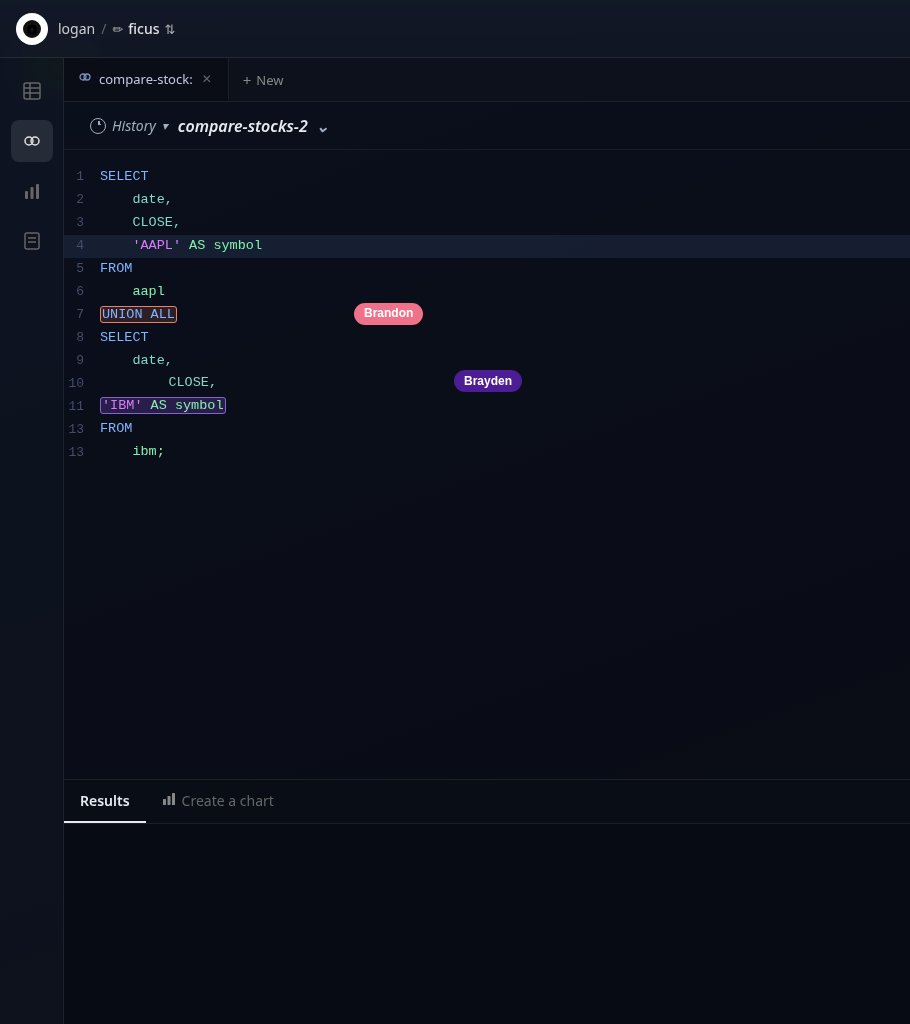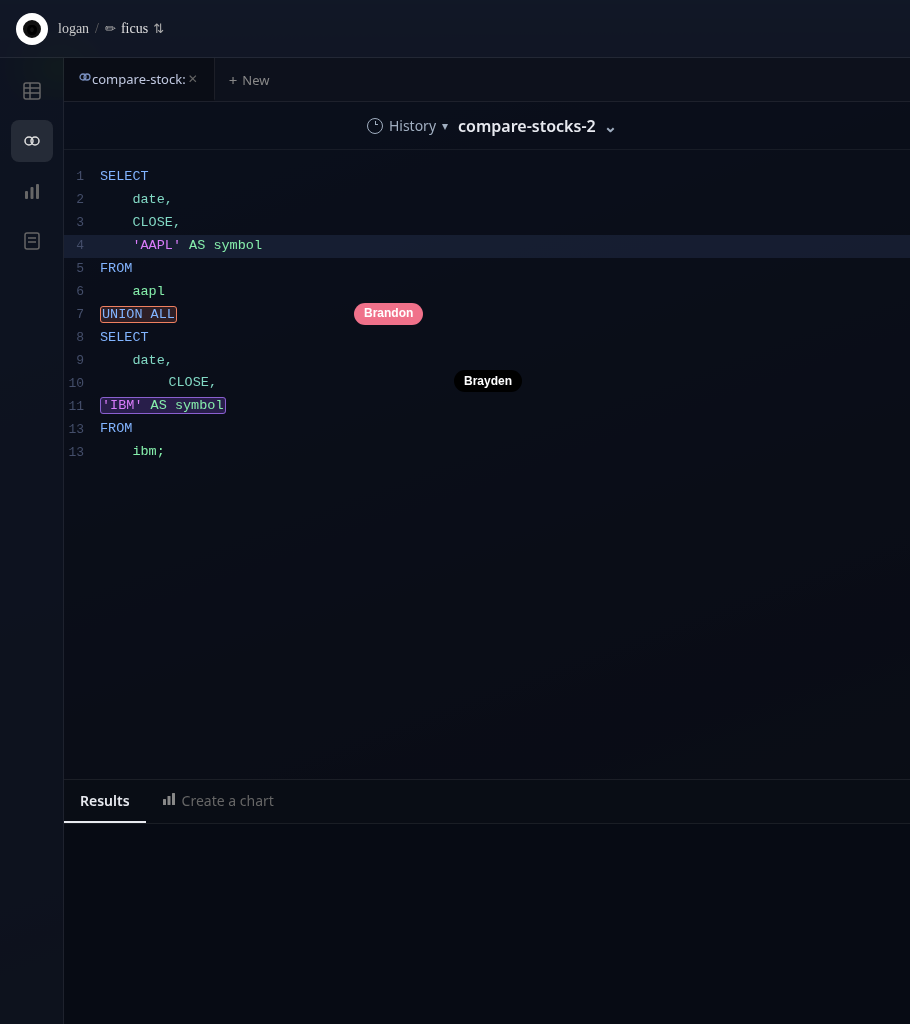--- a/index.html
+++ b/index.html
@@ -91,21 +91,20 @@
       font-weight: 900;
       color: #000;
     }
 
     .nav-breadcrumb {
       display: flex;
       align-items: center;
       gap: 6px;
       color: #ccc;
       font-size: 14px;
-      font-family: Liberation Serif, serif;
     }
 
     .nav-breadcrumb .separator {
       color: #666;
     }
 
     .nav-repo {
       display: flex;
       align-items: center;
       gap: 5px;
@@ -167,20 +166,21 @@
       background: rgba(14, 18, 30, 0.9);
       border-bottom: 1px solid rgba(255,255,255,0.07);
       display: flex;
       align-items: stretch;
       flex-shrink: 0;
     }
 
     .tab {
       display: flex;
       align-items: center;
+      gap: 7px;
       padding: 0 14px;
       background: rgba(20, 25, 42, 0.95);
       border-right: 1px solid rgba(255,255,255,0.08);
       color: #c0c8e0;
       font-size: 13px;
       cursor: pointer;
       position: relative;
     }
 
     .tab.active {
@@ -210,23 +210,24 @@
       font-size: 13px;
       cursor: pointer;
     }
 
     
     .toolbar {
       height: 48px;
       border-bottom: 1px solid rgba(255,255,255,0.06);
       display: flex;
       align-items: center;
-      justify-content: center;
+      justify-content: flex-start;
       padding: 0 16px;
       flex-shrink: 0;
+      font-style: italic;
     }
 
     .history-btn {
       display: flex;
       align-items: center;
       gap: 6px;
       color: #a0aec0;
       font-size: 14px;
       cursor: pointer;
       padding: 5px 10px;
@@ -335,21 +336,21 @@
       z-index: 10;
       font-family: 'Segoe UI', sans-serif;
     }
 
     .cursor-brandon {
       background: #f0718a;
       left: 290px;
     }
 
     .cursor-brayden {
-      background: #000000;
+      background: #4c1d95;
       left: 390px;
     }
 
     
     .selection-box {
       display: inline;
       background: rgba(130, 80, 220, 0.25);
       border: 1.5px solid #8a60d0;
       border-radius: 3px;
       padding: 0 1px;

